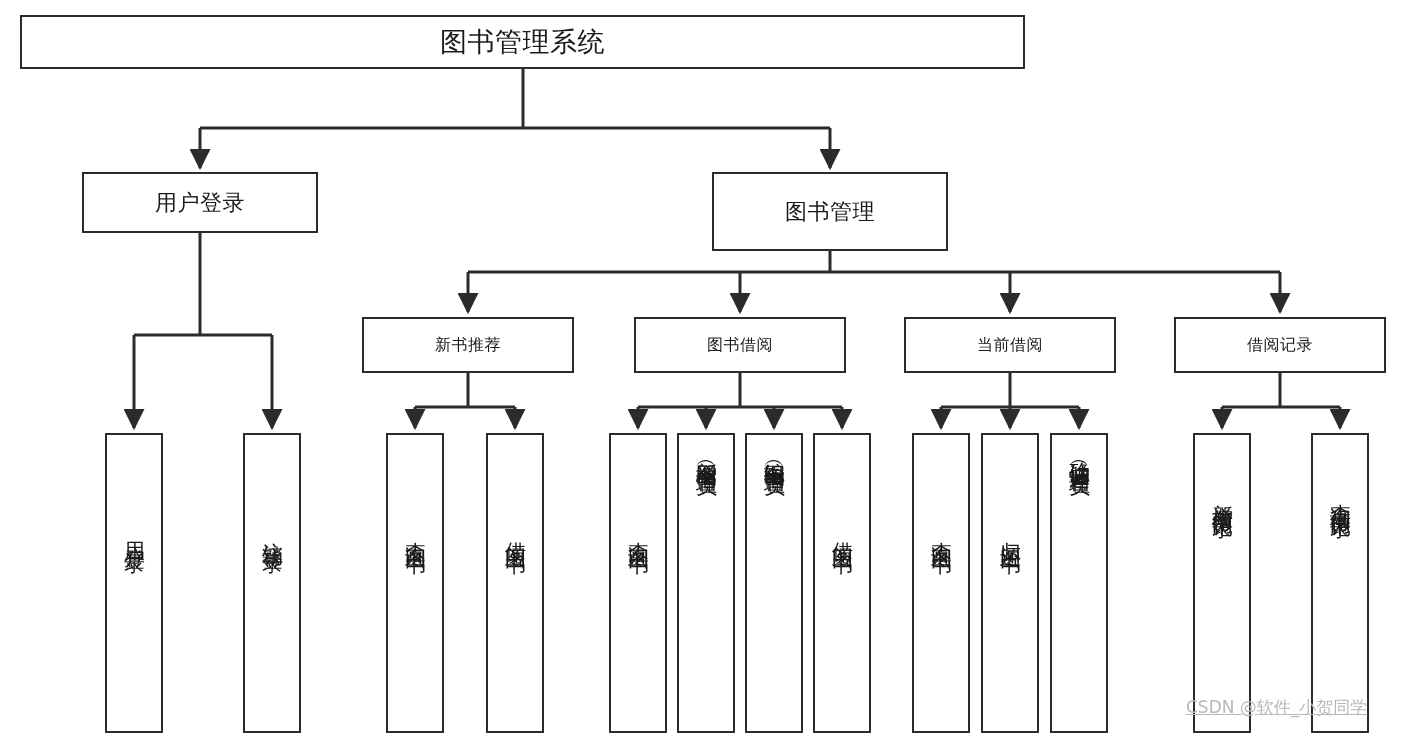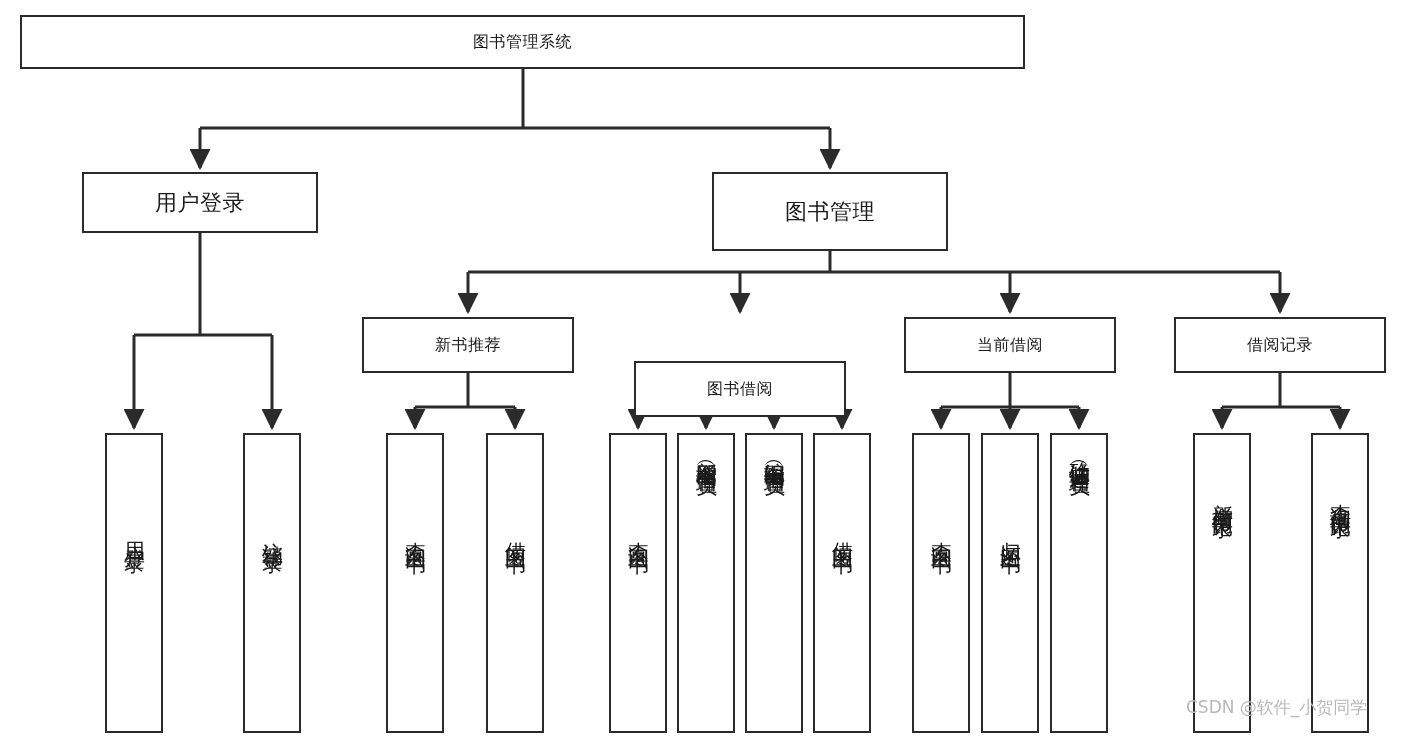--- a/index.html
+++ b/index.html
@@ -35,21 +35,21 @@
     justify-content: center;
     z-index: 2;
   }
   .node .node-label {
     color: #1a1a1a;
     text-align: center;
     line-height: 1.18;
     letter-spacing: 0.5px;
   }
   .node-root .node-label {
-    font-size: 16px;
+    font-size: 27px;
   }
   .node-l2 .node-label {
     font-size: 22px;
   }
   .node-l3 .node-label {
     font-size: 16px;
   }
   
   .node-leaf {
     align-items: flex-start;
@@ -71,20 +71,21 @@
     margin-top: 4px;
   }
   #watermark {
     position: absolute;
     left: 1186px;
     top: 696px;
     font-size: 17px;
     color: #b8b8b8;
     white-space: nowrap;
     z-index: 3;
+    text-decoration: underline;
   }
 </style>
 </head>
 <body>
 
 <div id="diagram-root">
 
   <svg id="edge-layer" viewBox="0 0 1405 747" xmlns="http://www.w3.org/2000/svg">
     <defs>
       <marker id="arrow" viewBox="0 0 10 10" refX="9" refY="5" markerWidth="7" markerHeight="7" orient="auto-start-reverse">
@@ -144,21 +145,21 @@
   </div>
 
   <div class="node node-l2" style="left:712px; top:172px; width:236px; height:79px;">
     <span class="node-label">图书管理</span>
   </div>
 
   <div class="node node-l3" style="left:362px; top:317px; width:212px; height:56px;">
     <span class="node-label">新书推荐</span>
   </div>
 
-  <div class="node node-l3" style="left:634px; top:317px; width:212px; height:56px;margin-top:44px;">
+  <div class="node node-l3" style="left:634px; top:317px; width:212px; height:56px;">
     <span class="node-label">图书借阅</span>
   </div>
 
   <div class="node node-l3" style="left:904px; top:317px; width:212px; height:56px;">
     <span class="node-label">当前借阅</span>
   </div>
 
   <div class="node node-l3" style="left:1174px; top:317px; width:212px; height:56px;">
     <span class="node-label">借阅记录</span>
   </div>

